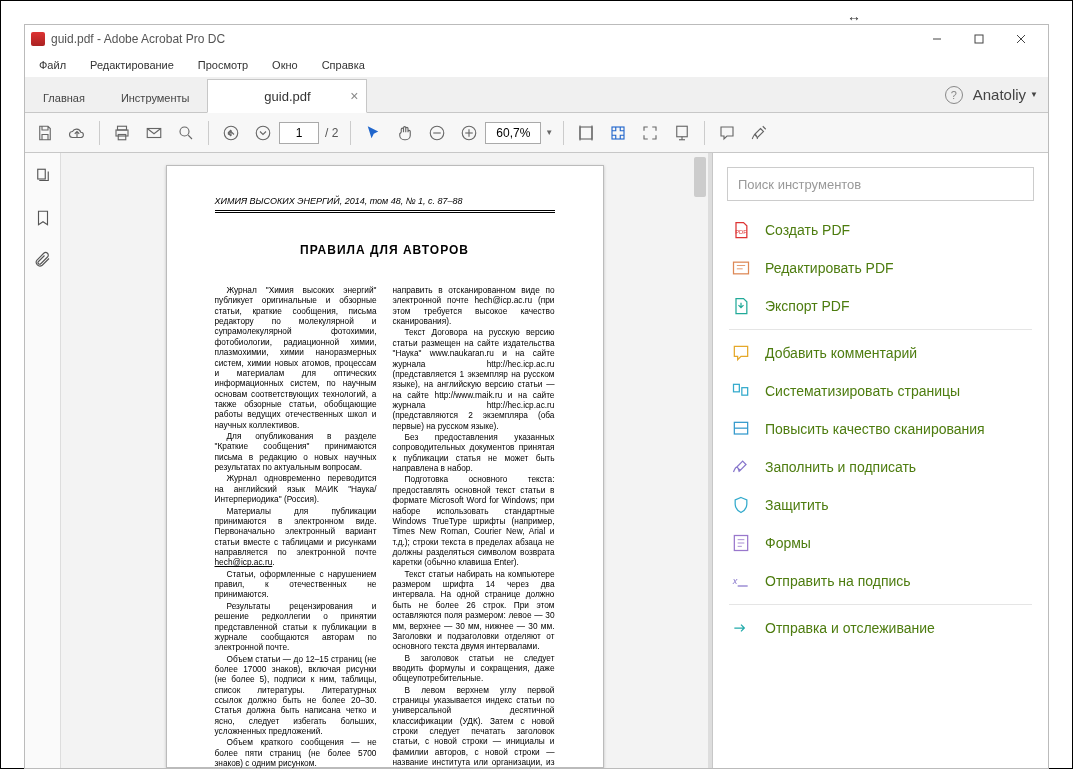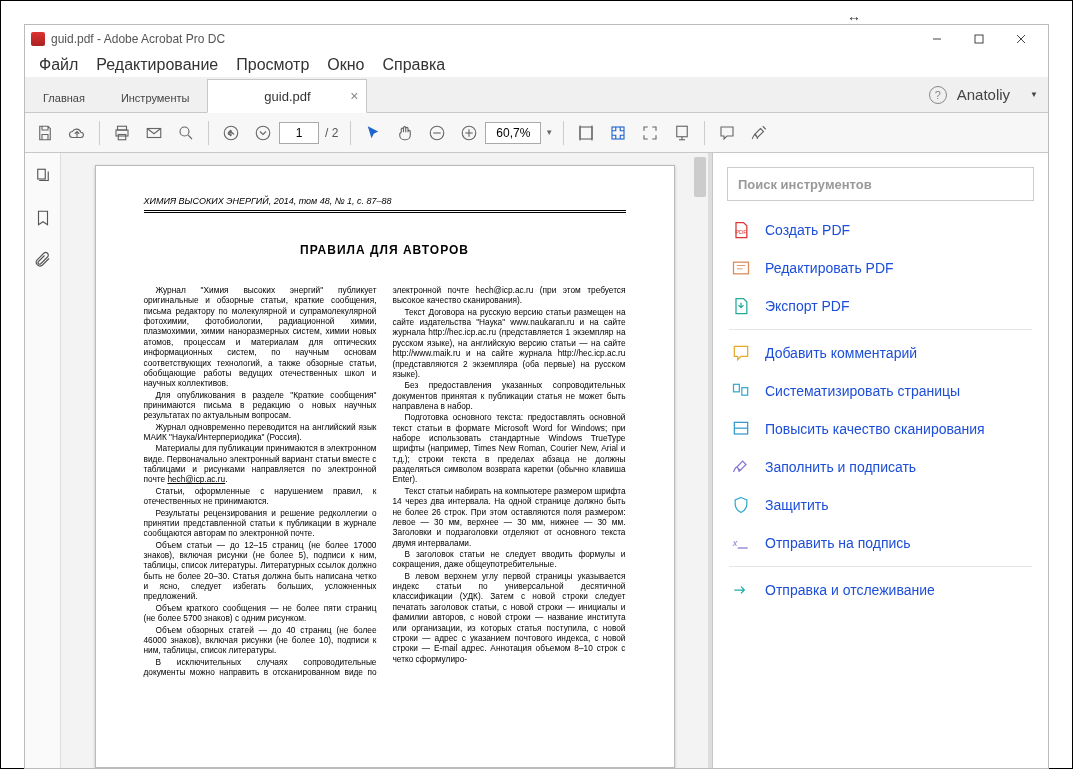--- a/index.html
+++ b/index.html
@@ -10,65 +10,65 @@
 .window { position: absolute; top: 24px; left: 24px; right: 24px; bottom: 0; background: #fff; border: 1px solid #bbb; display: flex; flex-direction: column; }
 
 .resize-arrow { position: absolute; top: 8px; right: 212px; font-size: 14px; color: #333; }
 
 .titlebar { height: 28px; display: flex; align-items: center; padding: 0 6px; background: #fff; }
 .titlebar .app-icon { width: 14px; height: 14px; background: linear-gradient(#d33,#a22); border-radius: 2px; margin-right: 6px; }
 .titlebar .title { font-size: 12px; color: #555; flex: 1; }
 .titlebar .win-btn { width: 42px; height: 26px; display: flex; align-items: center; justify-content: center; color: #444; font-size: 11px; }
 .titlebar .win-btn svg { width: 10px; height: 10px; }
 
-.menubar { height: 24px; display: flex; align-items: center; padding-left: 6px; gap: 2px; font-size: 16px; }
+.menubar { height: 24px; display: flex; align-items: center; padding-left: 6px; gap: 8px; font-size: 11px; }
 .menubar span { padding: 2px 8px; color: #333; cursor: default; }
 
 .tabbar { height: 36px; background: #f0f0f0; display: flex; align-items: flex-end; border-bottom: 1px solid #c7c7c7; }
 .tabbar .main-tab { padding: 8px 18px; font-size: 11px; color: #444; cursor: pointer; }
 .tabbar .doc-tab { background: #fff; border-left: 1px solid #c7c7c7; border-right: 1px solid #c7c7c7; border-top: 1px solid #c7c7c7; border-bottom: 1px solid #fff; margin-bottom: -1px; padding: 0 14px; height: 34px; display: flex; align-items: center; font-size: 13px; color: #333; min-width: 160px; justify-content: center; position: relative; }
 .tabbar .doc-tab .close { position: absolute; right: 8px; font-size: 14px; color: #888; }
 .tabbar .spacer { flex: 1; }
 .tabbar .right { display: flex; align-items: center; gap: 10px; padding-right: 10px; height: 100%; }
 .tabbar .help { width: 18px; height: 18px; border: 1.5px solid #888; border-radius: 50%; display: flex; align-items: center; justify-content: center; font-size: 11px; color: #888; }
-.tabbar .user { font-size: 15px; color: #444; display: flex; align-items: center; gap: 20px; }
+.tabbar .user { font-size: 15px; color: #444; display: flex; align-items: center; gap: 4px; }
 .tabbar .user .caret { font-size: 8px; }
 
 .toolbar { height: 40px; background: #f7f7f7; border-bottom: 1px solid #c7c7c7; display: flex; align-items: center; padding: 0 4px; gap: 0; }
 .toolbar .sep { width: 1px; height: 24px; background: #ccc; margin: 0 6px; }
 .toolbar .btn { width: 32px; height: 32px; display: flex; align-items: center; justify-content: center; color: #555; cursor: pointer; }
 .toolbar .btn svg { width: 18px; height: 18px; stroke: #666; fill: none; stroke-width: 1.5; }
 .toolbar .page-input { width: 40px; height: 22px; border: 1px solid #aaa; text-align: center; font-size: 12px; }
 .toolbar .page-total { font-size: 12px; color: #555; padding: 0 6px; }
 .toolbar .zoom-input { width: 56px; height: 22px; border: 1px solid #aaa; text-align: center; font-size: 12px; }
 .toolbar .zoom-caret { padding: 0 4px; font-size: 8px; color: #666; }
 .toolbar .arrow-blue svg { stroke: #2066cc; fill: #2066cc; }
 .toolbar .blue svg { stroke: #2066cc; }
 
 .content { flex: 1; display: flex; overflow: hidden; }
 
 .left-rail { width: 36px; background: #fafafa; border-right: 1px solid #ddd; display: flex; flex-direction: column; align-items: center; padding-top: 14px; gap: 20px; }
 .left-rail .lbtn svg { width: 18px; height: 18px; stroke: #555; fill: none; stroke-width: 1.5; }
 
 .doc-area { flex: 1; background: #f3f3f3; position: relative; display: flex; justify-content: center; overflow: hidden; }
 .doc-area .scrollbar { position: absolute; right: 2px; top: 4px; width: 12px; height: 40px; background: #ccc; border-radius: 2px; }
-.page { margin-top: 12px; width: 580px; background: #fff; border: 1px solid #bbb; box-shadow: 0 1px 3px rgba(0,0,0,0.2); padding: 30px 48px; font-family: "Times New Roman", serif; color: #000; font-size: 9px; }
+.page { margin-top: 12px; width: 438px; background: #fff; border: 1px solid #bbb; box-shadow: 0 1px 3px rgba(0,0,0,0.2); padding: 30px 48px; font-family: "Times New Roman", serif; color: #000; font-size: 9px; }
 .page .header-line { font-style: italic; font-size: 9px; margin-bottom: 4px; }
 .page hr { border: none; border-top: 1px solid #000; margin-bottom: 30px;}
 .page hr.thin { margin-bottom: 1px; }
 .page .title { text-align: center; font-weight: bold; letter-spacing: 1px; font-size: 12px; margin: 28px 0; }
 .page .cols { column-count: 2; column-gap: 16px; text-align: justify; line-height: 1.25; font-size: 8.3px; }
 .page .cols p { text-indent: 12px; margin-bottom: 1px; }
 .page .cols b { font-weight: normal; }
 
 .right-panel { width: 336px; border-left: 1px solid #c7c7c7; background: #fff; display: flex; flex-direction: column;}
 .divider-handle { width: 4px; background: #ddd; cursor: ew-resize; }
-.search-box { margin: 14px 14px 10px; height: 34px; border: 1px solid #ccc; display: flex; align-items: center; padding: 0 10px; font-size: 13px; color: #999; font-weight: bold; }
+.search-box { margin: 14px 14px 10px; height: 34px; border: 1px solid #ccc; display: flex; align-items: center; padding: 0 10px; font-size: 13px; color: #999; }
 .tool-list { display: flex; flex-direction: column;}
-.tool-item { display: flex; align-items: center; gap: 14px; padding: 9px 18px; font-size: 14px; color: #1d4ed8; cursor: pointer; }
+.tool-item { display: flex; align-items: center; gap: 14px; padding: 9px 18px; font-size: 14px; color: #4d7c0f; cursor: pointer; }
 .tool-item .ticon { width: 20px; height: 20px; display: flex; align-items: center; justify-content: center; }
 .tool-divider { height: 1px; background: #e5e5e5; margin: 4px 16px; }
 </style>
 </head>
 <body>
 
 <div class="outer-border"></div>
 <div class="resize-arrow">↔</div>
 
 <div class="window">
@@ -347,20 +347,31 @@
             <span class="ticon">
               <svg width="20" height="20" viewBox="0 0 24 24">
                 <path d="M12 3l7 3v5c0 5-3 8-7 10-4-2-7-5-7-10V6z" fill="none" stroke="#3ac" stroke-width="1.5"></path>
               </svg>
             </span>
             <span>Защитить</span>
           </div>
         <div class="tool-item">
             <span class="ticon">
               <svg width="20" height="20" viewBox="0 0 24 24">
+                <rect x="4" y="3" width="16" height="18" fill="none" stroke="#97c" stroke-width="1.5"></rect>
+                <line x1="8" y1="8" x2="16" y2="8" stroke="#97c"></line>
+                <line x1="8" y1="12" x2="16" y2="12" stroke="#97c"></line>
+                <line x1="8" y1="16" x2="13" y2="16" stroke="#97c"></line>
+              </svg>
+            </span>
+            <span>Формы</span>
+          </div>
+        <div class="tool-item">
+            <span class="ticon">
+              <svg width="20" height="20" viewBox="0 0 24 24">
                 <text x="2" y="16" font-size="11" fill="#87c" font-style="italic">x</text>
                 <line x1="8" y1="18" x2="20" y2="18" stroke="#87c" stroke-width="1.5"></line>
               </svg>
             </span>
             <span>Отправить на подпись</span>
           </div>
         <div class="tool-divider"></div>
         <div class="tool-item">
             <span class="ticon">
               <svg width="20" height="20" viewBox="0 0 24 24">

